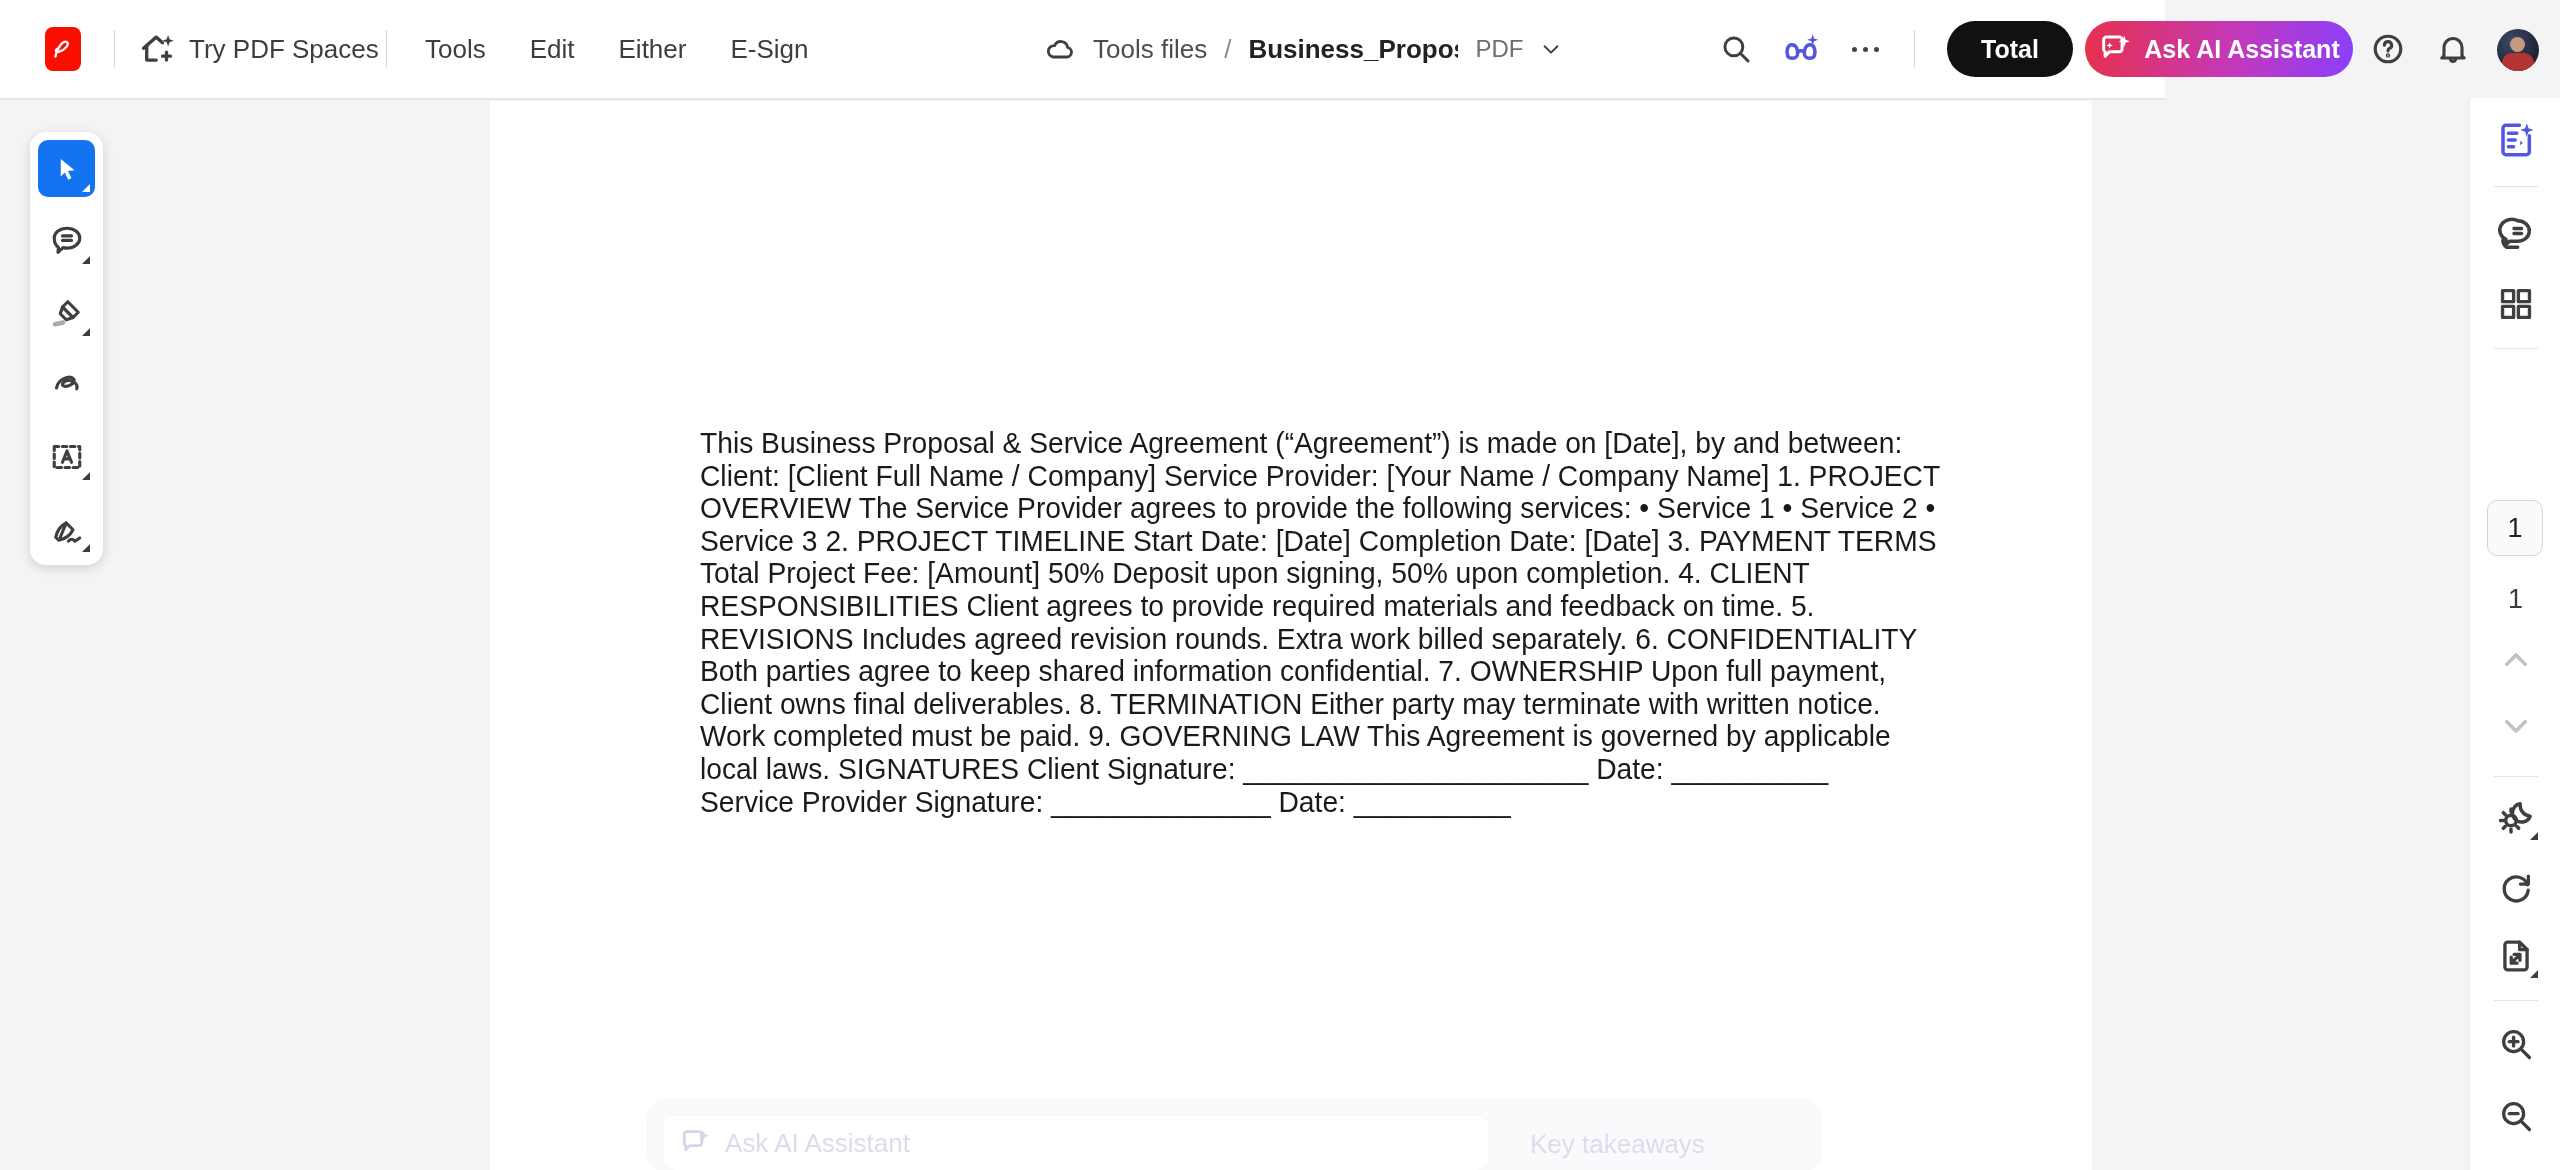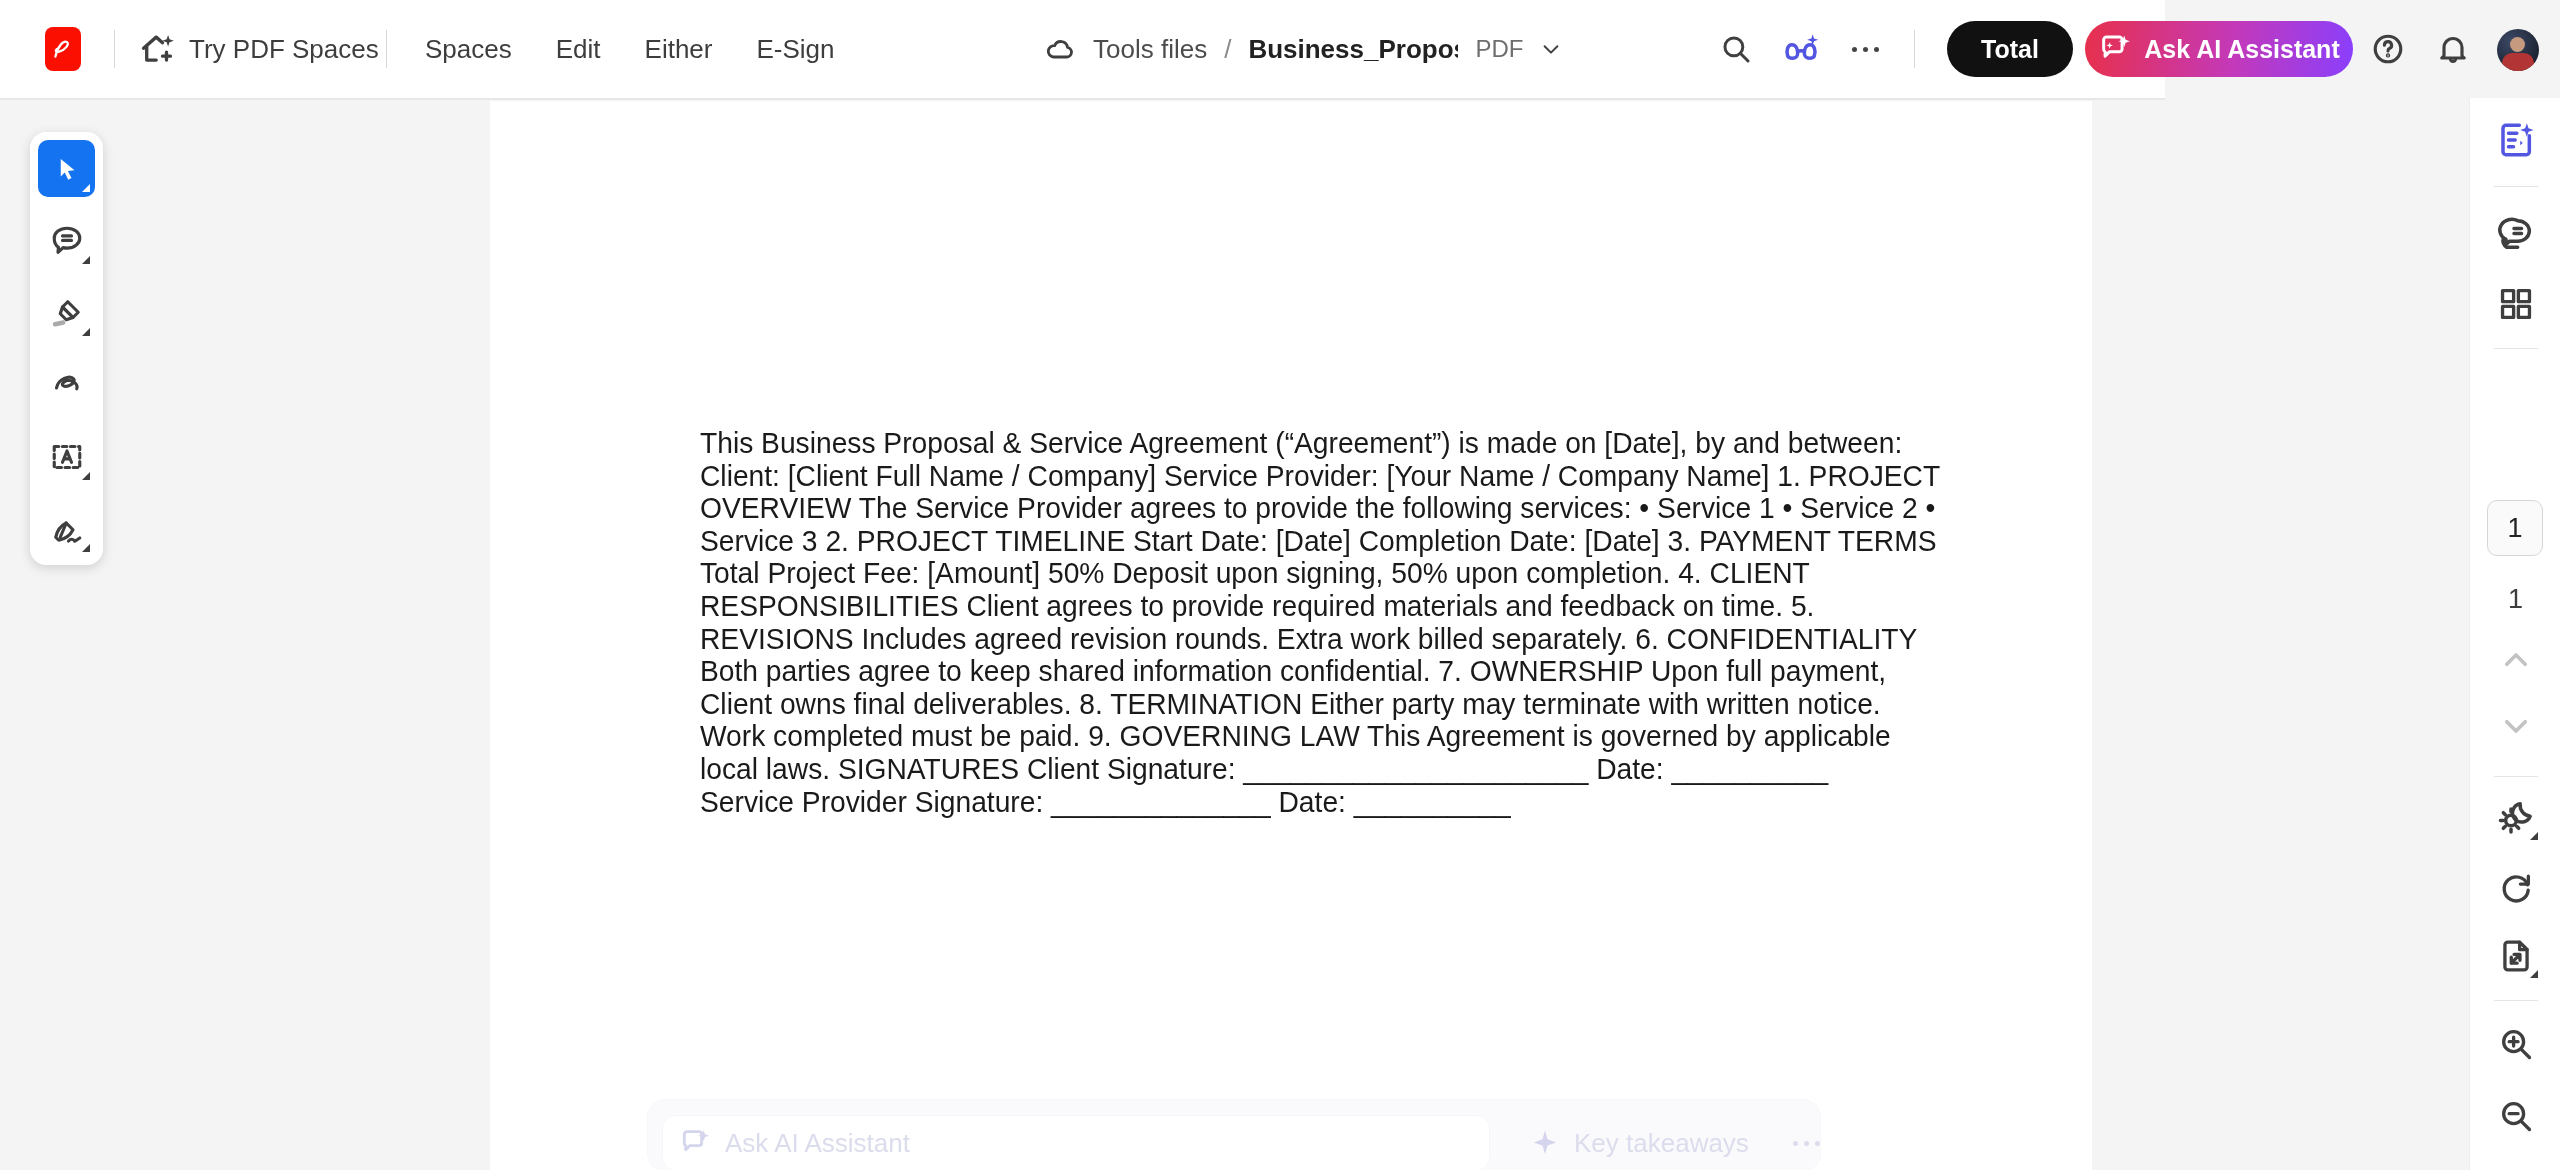--- a/index.html
+++ b/index.html
@@ -61,21 +61,21 @@
              font-size:47px;font-weight:700;letter-spacing:0px;white-space:nowrap;}
   .doc-body{position:absolute;left:210px;top:326px;color:#1a1a1a;font-size:30px;line-height:32.6px;}
   .doc-line{white-space:nowrap;transform:scaleX(0.94);transform-origin:0 50%;}
   
   .aibar{position:absolute;left:157px;top:998px;width:1172px;height:71px;background:#f7f7fb;
          border:1px solid #f0f0f6;border-radius:18px;opacity:0.5;}
   .aibar .inpill{position:absolute;left:14px;top:15px;width:828px;height:56px;background:#fff;
                  border:1px solid #efeff6;border-radius:13px;display:flex;align-items:center;gap:14px;
                  padding-left:16px;box-sizing:border-box;}
   .aibar .lavtext{color:#b9badb;font-size:26px;}
-  .aibar .right{position:absolute;left:882px;top:15px;height:56px;display:flex;align-items:center;gap:14px;}
+  .aibar .right{position:absolute;left:882px;top:15px;height:56px;display:flex;align-items:center;gap:14px;flex-direction:column;}
   .dots3{display:flex;gap:6px;}
   .dots3 i{width:5px;height:5px;border-radius:50%;background:#444;}
   .dots3.lav i{background:#b9badb;}
 </style>
 </head>
 <body>
 
 <div id="root">
 
   <header class="topbar">
@@ -91,21 +91,21 @@
         <path d="M3.5 11.5 L11.5 4.5 L15.5 8"></path>
         <path d="M5.5 10 V19 H11.5"></path>
         <path class="starfill" style="fill:#3f3f3f" d="M19 3.2 L19.9 5.9 L22.6 6.8 L19.9 7.7 L19 10.4 L18.1 7.7 L15.4 6.8 L18.1 5.9 Z"></path>
         <path d="M15.5 16.5 h5 M18 14 v5"></path>
       </svg>
       <span class="menu">Try PDF Spaces</span>
     </div>
     <div class="vdiv" style="left:386px"></div>
 
     <nav class="menu-row">
-      <span class="menu">Spaces</span>
+      <span class="menu">Tools</span>
       <span class="menu">Edit</span>
       <span class="menu">Either</span>
       <span class="menu">E-Sign</span>
     </nav>
 
     <div class="crumb-row">
       <svg class="ic" width="32" height="32" viewBox="0 0 24 24">
         <path d="M7 18 h10 a3.6 3.6 0 0 0 0.6-7.15 A5 5 0 0 0 8 9.5 a3.4 3.4 0 0 0-1 8.5 z"></path>
       </svg>
       <span class="crumb">Tools files</span>

